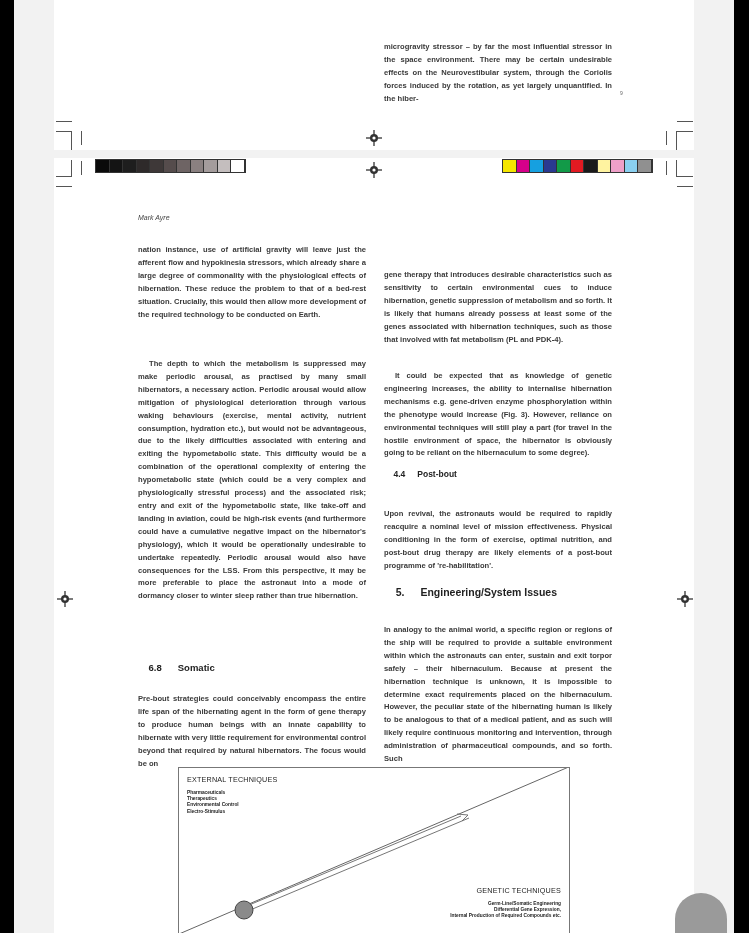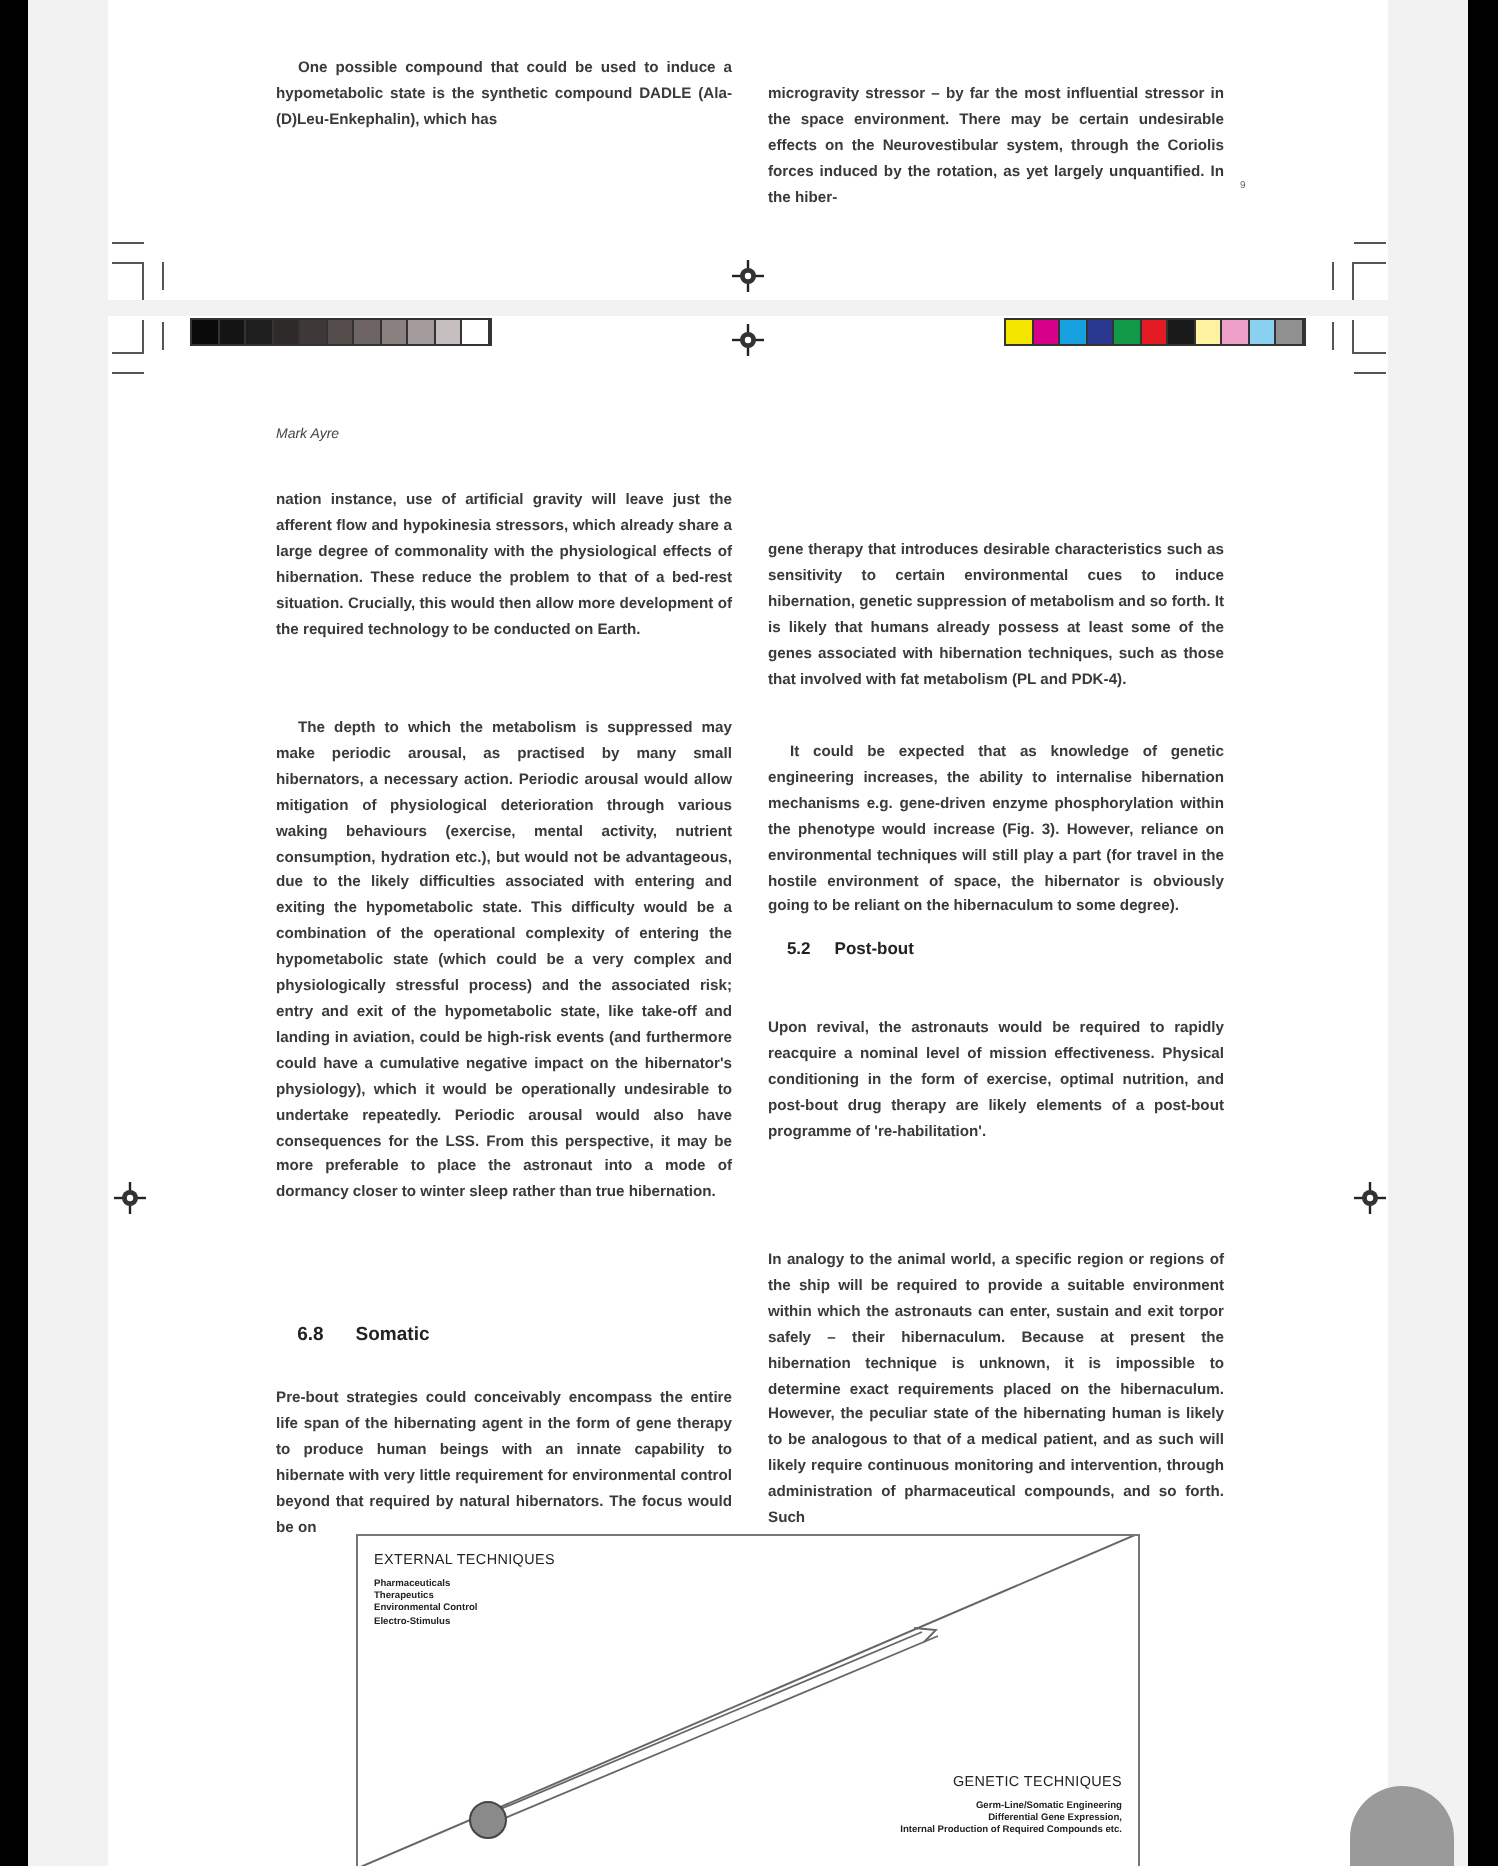--- a/index.html
+++ b/index.html
@@ -43,44 +43,46 @@
   .scroll-thumb { position: absolute; left: 675px; top: 893px; width: 52px; height: 60px; border-radius: 26px 26px 0 0; background: #9a9a9a; }
 </style>
 </head>
 <body>
 
 <div class="edge-black-left"></div>
 <div class="viewer-bg"></div>
 <div class="edge-black-right"></div>
 
 <div class="page page-top">
-  <div class="txt col-left indent" style="top:28px;">One possible compound that could be used to induce a hypometabolic state is the synthetic compound DADLE (Ala-(D)Leu-Enkephalin), which has</div>
   <div class="txt col-right" style="top:16px;">microgravity stressor – by far the most influential stressor in the space environment. There may be certain undesirable effects on the Neurovestibular system, through the Coriolis forces induced by the rotation, as yet largely unquantified. In the hiber-</div>
   <div class="page-num">9</div>
 </div>
 
 <div class="page page-bottom">
   <div class="author">Mark Ayre</div>
 
   <div class="txt col-left" style="top:86px;">nation instance, use of artificial gravity will leave just the afferent flow and hypokinesia stressors, which already share a large degree of commonality with the physiological effects of hibernation. These reduce the problem to that of a bed-rest situation. Crucially, this would then allow more development of the required technology to be conducted on Earth.</div>
   <div class="txt col-left indent" style="top:200px;">The depth to which the metabolism is suppressed may make periodic arousal, as practised by many small hibernators, a necessary action. Periodic arousal would allow mitigation of physiological deterioration through various waking behaviours (exercise, mental activity, nutrient consumption, hydration etc.), but would not be advantageous, due to the likely difficulties associated with entering and exiting the hypometabolic state. This difficulty would be a combination of the operational complexity of entering the hypometabolic state (which could be a very complex and physiologically stressful process) and the associated risk; entry and exit of the hypometabolic state, like take-off and landing in aviation, could be high-risk events (and furthermore could have a cumulative negative impact on the hibernator's physiology), which it would be operationally undesirable to undertake repeatedly. Periodic arousal would also have consequences for the LSS. From this perspective, it may be more preferable to place the astronaut into a mode of dormancy closer to winter sleep rather than true hibernation.</div>
 
   <div class="heading" style="left:84px; top:493px;">
     <span>6.8</span><span style="display:inline-block;width:16px;"></span><span>Somatic</span>
   </div>
   <div class="txt col-left" style="top:535px;">Pre-bout strategies could conceivably encompass the entire life span of the hibernating agent in the form of gene therapy to produce human beings with an innate capability to hibernate with very little requirement for environmental control beyond that required by natural hibernators. The focus would be on</div>
 
   <div class="txt col-right" style="top:86px;">gene therapy that introduces desirable characteristics such as sensitivity to certain environmental cues to induce hibernation, genetic suppression of metabolism and so forth. It is likely that humans already possess at least some of the genes associated with hibernation techniques, such as those that involved with fat metabolism (PL and PDK-4).</div>
   <div class="txt col-right indent" style="top:187px;">It could be expected that as knowledge of genetic engineering increases, the ability to internalise hibernation mechanisms e.g. gene-driven enzyme phosphorylation within the phenotype would increase (Fig. 3). However, reliance on environmental techniques will still play a part (for travel in the hostile environment of space, the hibernator is obviously going to be reliant on the hibernaculum to some degree).</div>
 
   <div class="heading" style="left:330px; top:301px; font-size:8.5px;">
-    <span>5.2</span><span style="display:inline-block;width:12px;"></span><span>Post-bout</span>
+    <span>4.4</span><span style="display:inline-block;width:12px;"></span><span>Post-bout</span>
   </div>
   <div class="txt col-right" style="top:325px;">Upon revival, the astronauts would be required to rapidly reacquire a nominal level of mission effectiveness. Physical conditioning in the form of exercise, optimal nutrition, and post-bout drug therapy are likely elements of a post-bout programme of 're-habilitation'.</div>
 
+  <div class="heading heading5" style="left:330px; top:416px;">
+    <span>5.</span><span style="display:inline-block;width:16px;"></span><span>Engineering/System Issues</span>
+  </div>
   <div class="txt col-right" style="top:441px;">In analogy to the animal world, a specific region or regions of the ship will be required to provide a suitable environment within which the astronauts can enter, sustain and exit torpor safely – their hibernaculum. Because at present the hibernation technique is unknown, it is impossible to determine exact requirements placed on the hibernaculum. However, the peculiar state of the hibernating human is likely to be analogous to that of a medical patient, and as such will likely require continuous monitoring and intervention, through administration of pharmaceutical compounds, and so forth. Such</div>
 
   <div class="diagram">
     <svg class="diag-svg" width="392" height="170">
       <line x1="0" y1="166" x2="392" y2="-2" stroke="#666" stroke-width="1"></line>
       <line x1="63" y1="140" x2="282" y2="48" stroke="#666" stroke-width="0.9"></line>
       <line x1="64" y1="145" x2="290" y2="50" stroke="#666" stroke-width="0.9"></line>
       <polyline points="278,46 289,47 283,53" fill="none" stroke="#666" stroke-width="0.9"></polyline>
       <circle cx="65" cy="142" r="9" fill="#8a8a8a" stroke="#444" stroke-width="1"></circle>
     </svg>

